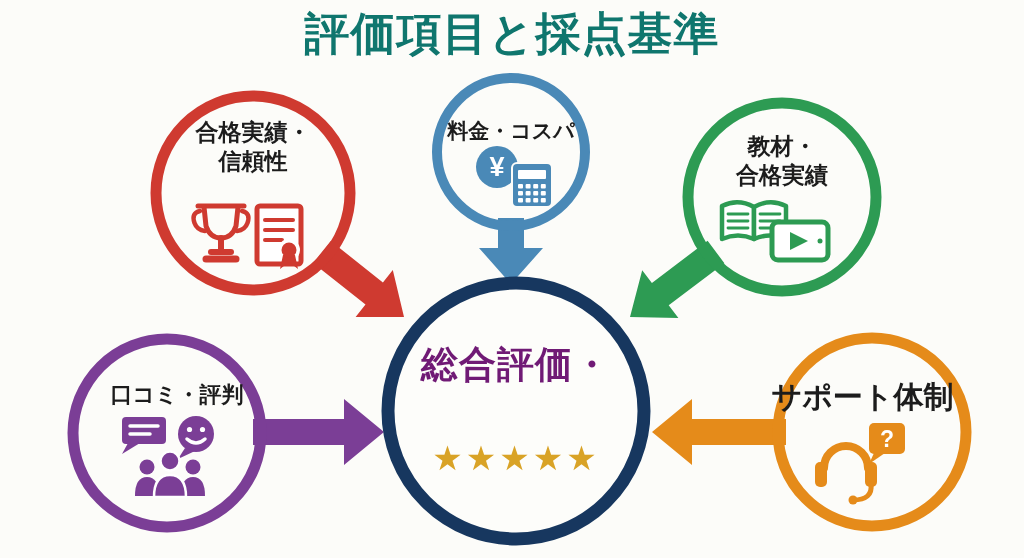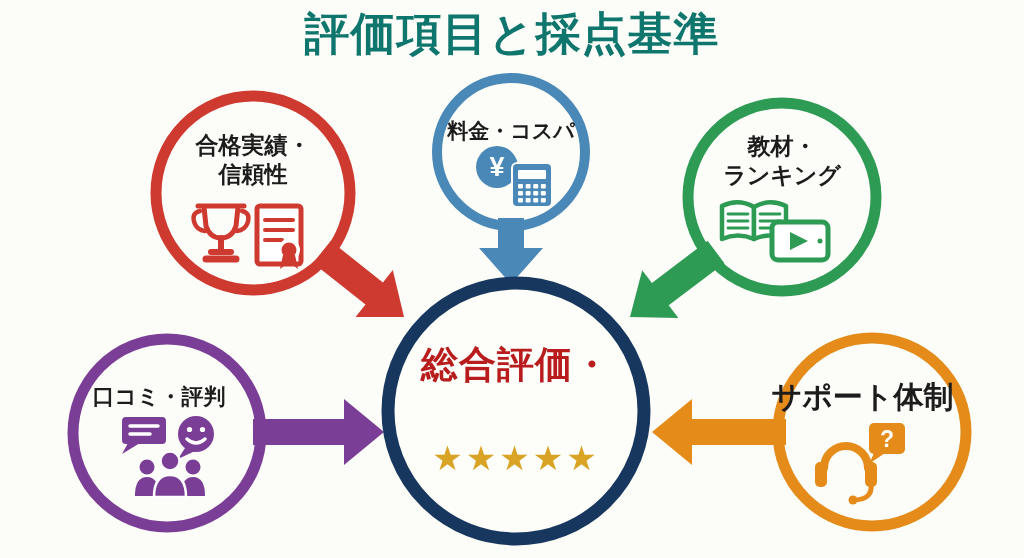--- a/index.html
+++ b/index.html
@@ -10,27 +10,27 @@
   }
   .title{
     position:absolute;left:0;top:4px;width:100%;text-align:center;
     font-size:45px;font-weight:900;letter-spacing:1px;color:#0f766e;
   }
   svg.canvas{position:absolute;left:0;top:0;}
   .label{
     position:absolute;text-align:center;font-weight:bold;color:#1c1c1c;
     line-height:29px;font-size:23px;
   }
-  .label-pass{left:153px;top:131px;width:200px;}
+  .label-pass{left:153px;top:118px;width:200px;}
   .label-price{left:421px;top:116px;width:180px;font-size:21px;}
   .label-materials{left:692px;top:132px;width:180px;}
-  .label-reviews{left:59px;top:382px;width:200px;font-size:22px;}
+  .label-reviews{left:77px;top:382px;width:200px;font-size:22px;font-family:Liberation Mono, monospace;}
   .label-support{left:760px;top:382px;width:205px;font-size:30px;}
   .label-center{
-    left:396px;top:341px;width:240px;color:#b91c1c;
+    left:396px;top:341px;width:240px;color:#701a75;
     font-size:37px;line-height:47px;letter-spacing:1px;
   }
   .stars{
     position:absolute;left:396px;top:438px;width:240px;text-align:center;
     font-size:34px;letter-spacing:3px;color:#d9a326;
     font-family:"DejaVu Sans",sans-serif;
   }
 </style>
 </head>
 <body>
@@ -167,21 +167,21 @@
 
   <div class="label label-pass">
     <div>合格実績・</div>
     <div>信頼性</div>
   </div>
 
   <div class="label label-price">料金・コスパ</div>
 
   <div class="label label-materials">
     <div>教材・</div>
-    <div>ランキング</div>
+    <div>合格実績</div>
   </div>
 
   <div class="label label-reviews">口コミ・評判</div>
 
   <div class="label label-support">サポート体制</div>
 
   <div class="label label-center">
     <div>総合評価・</div>
   </div>
 

